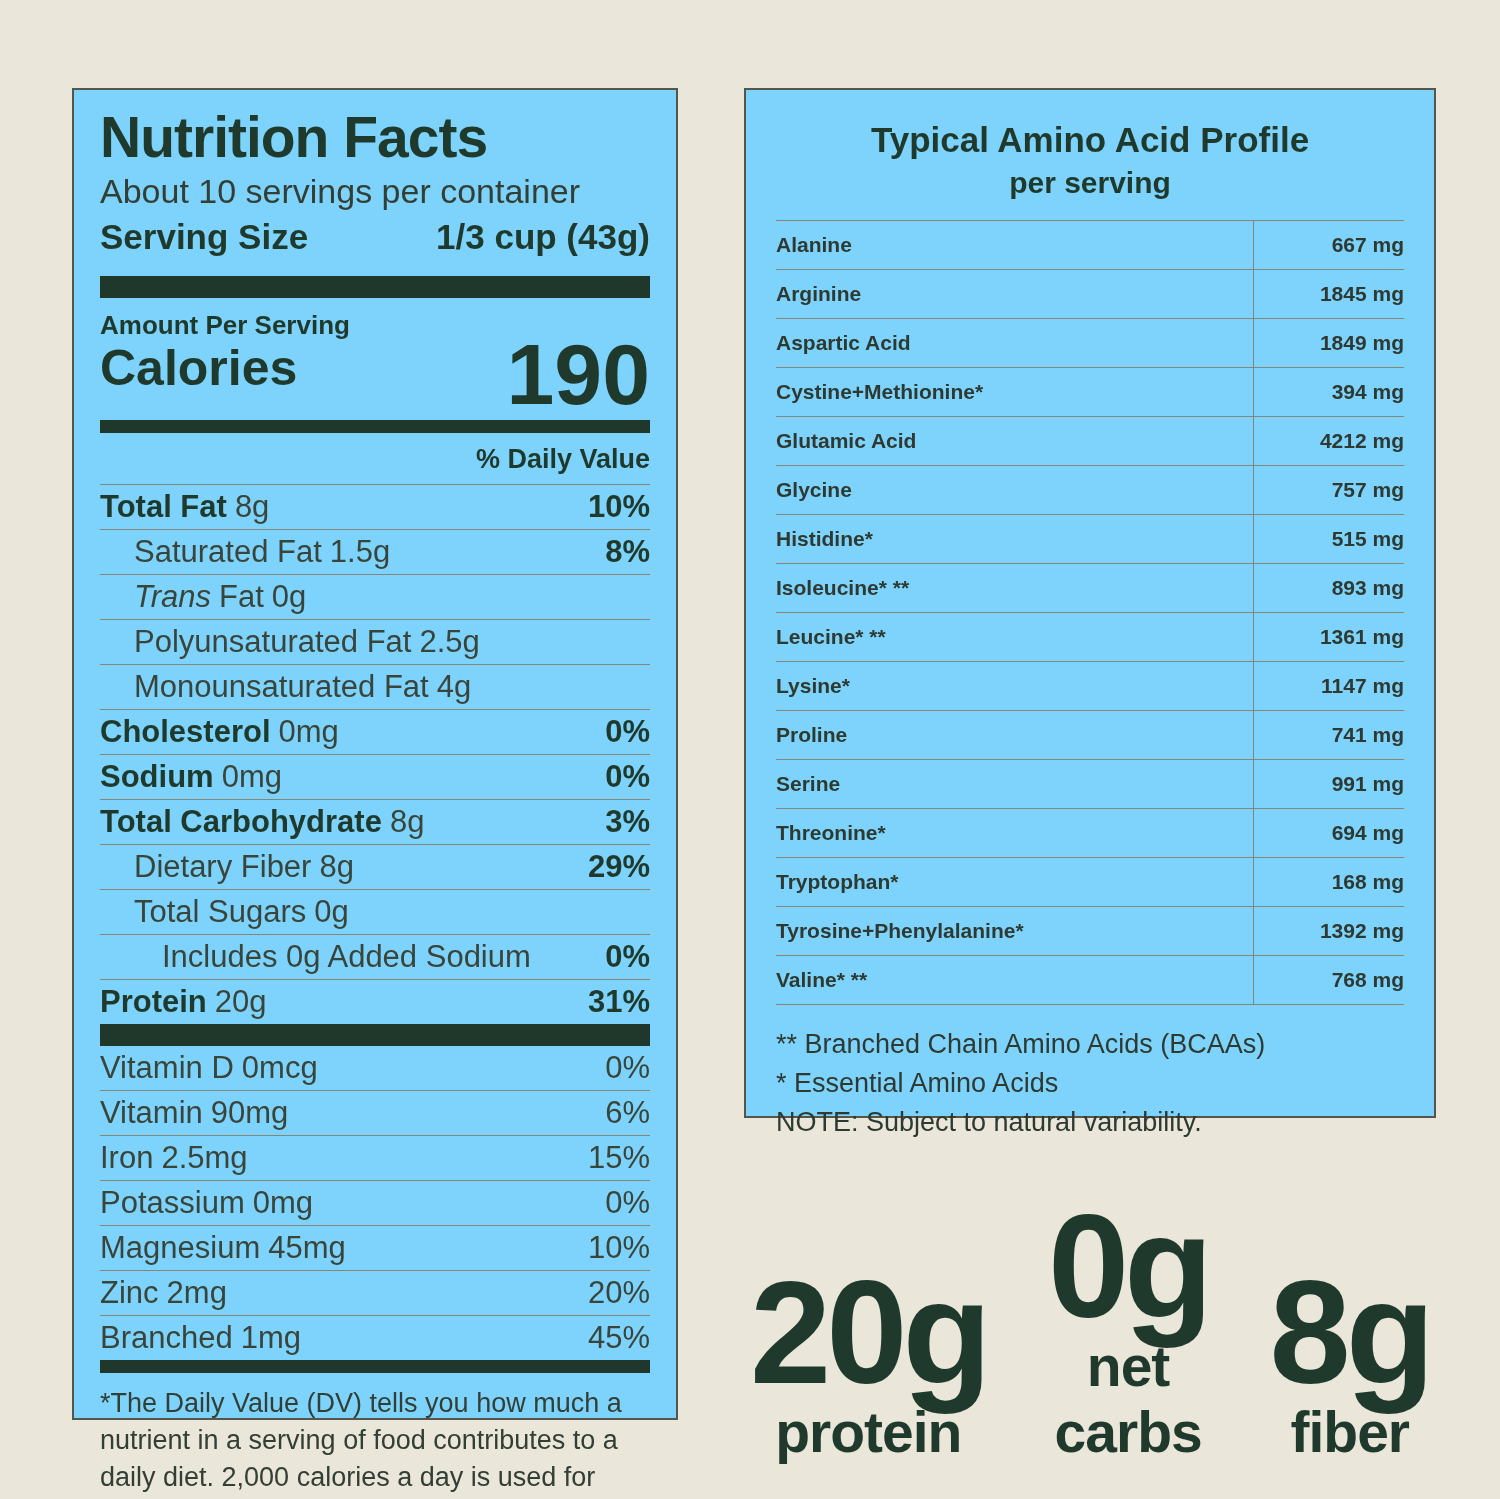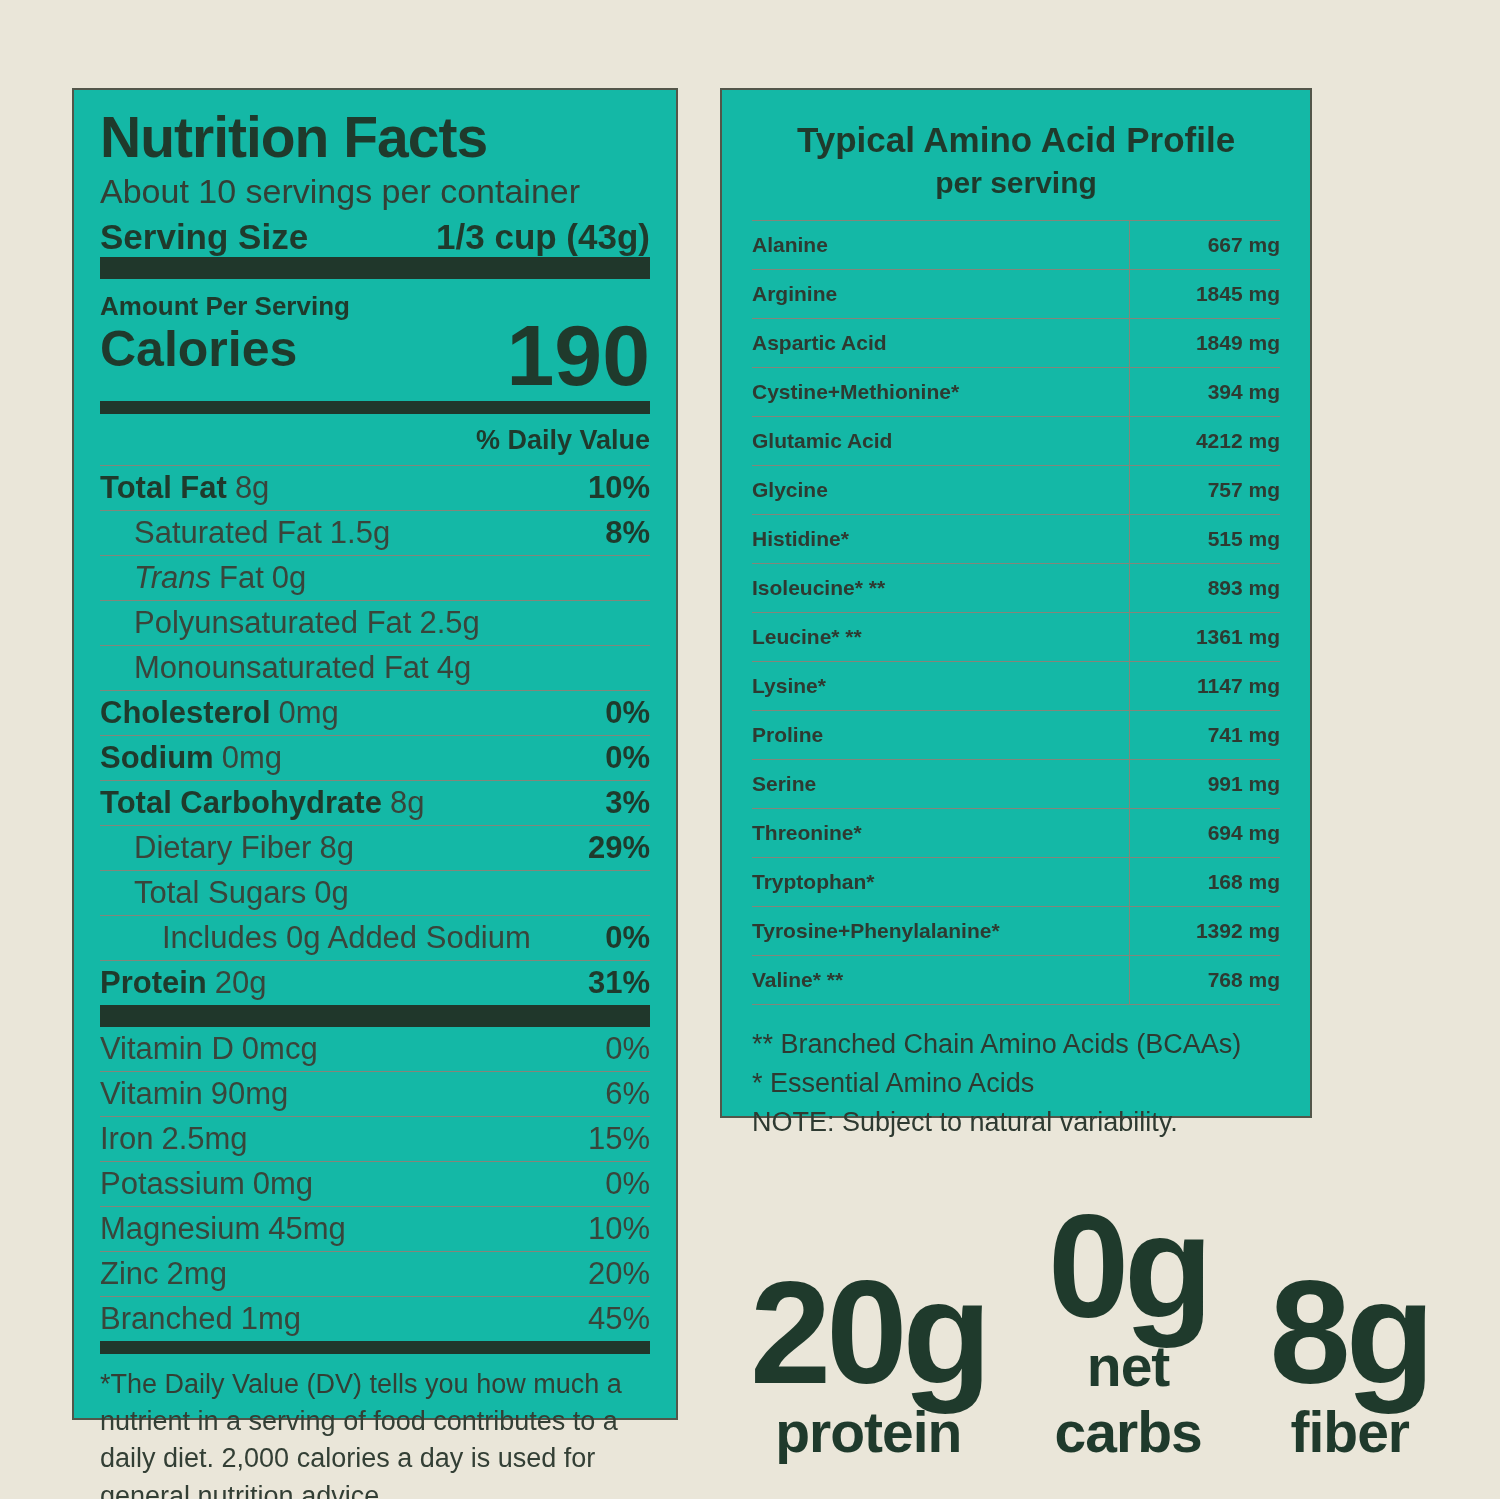--- a/index.html
+++ b/index.html
@@ -4,28 +4,28 @@
 <style>
   html,body{margin:0;padding:0;}
   body{
     width:1500px;height:1499px;position:relative;
     background:#eae6d9;
     font-family:"Liberation Sans",sans-serif;
     color:#1f3a2c;
     overflow:hidden;
   }
   .panel{
-    position:absolute;background:#14b8a6;border:2px solid #53564a;
+    position:absolute;background:#7dd3fc;border:2px solid #53564a;
     box-sizing:border-box;
   }
   
   #nutrition{left:72px;top:88px;width:606px;height:1332px;padding:18px 26px;}
   .nf-title{font-size:57px;font-weight:700;letter-spacing:-1px;line-height:1.05;}
   .nf-servings{font-size:34px;font-weight:400;color:#333f35;margin-top:4px;}
-  .nf-serving-row{display:flex;justify-content:space-between;font-size:35px;font-weight:700;margin-top:6px;padding-bottom:0;}
+  .nf-serving-row{display:flex;justify-content:space-between;font-size:35px;font-weight:700;margin-top:6px;padding-bottom:19px;}
   .bar{background:#20372b;height:22px;}
   .bar.thin{height:13px;}
   .nf-amount{font-size:26px;font-weight:700;margin-top:12px;}
   .nf-cal-row{display:flex;justify-content:space-between;align-items:flex-start;margin:0 0 12px;}
   .nf-cal-label{font-size:50px;font-weight:700;line-height:1.1;}
   .nf-cal-value{font-size:86px;font-weight:700;line-height:0.78;}
   .nf-dv-head{text-align:right;font-size:27px;font-weight:700;padding:11px 0 9px;}
   .nrow{display:flex;justify-content:space-between;align-items:center;min-height:44px;
         border-top:1px solid #83867a;font-size:31px;font-weight:400;color:#39453b;}
   .nrow .left{display:flex;align-items:baseline;}
@@ -33,21 +33,21 @@
   .nrow .dv{font-weight:700;color:#1f3a2c;}
   .nrow.i1 .left{padding-left:34px;}
   .nrow.i2 .left{padding-left:62px;}
   .pre{font-style:italic;margin-right:8px;}
   .a{margin-left:8px;}
   .pre:empty,.a:empty{display:none;}
   #micros div.nrow:first-of-type{border-top:none;}
   #micros .nrow .dv{font-weight:400;color:#39453b;}
   .nf-foot{font-size:27px;line-height:1.38;color:#333f35;margin-top:12px;}
   
-  #amino{left:720px;top:88px;width:592px;height:1030px;padding:24px 30px;}
+  #amino{left:744px;top:88px;width:692px;height:1030px;padding:24px 30px;}
   .ap-title{text-align:center;font-size:35px;font-weight:700;margin-top:6px;}
   .ap-sub{text-align:center;font-size:30px;font-weight:700;margin-top:6px;margin-bottom:20px;}
   .ap-table{border-bottom:1px solid #83867a;}
   .ap-row{display:flex;min-height:48px;border-top:1px solid #83867a;
           font-size:21px;color:#2e3a31;font-weight:bold;}
   .ap-row .name{flex:1;display:flex;align-items:center;padding-right:8px;}
   .ap-row .val{width:150px;border-left:1px solid #83867a;display:flex;
                align-items:center;justify-content:flex-end;}
   .ap-notes{margin-top:20px;font-size:27px;line-height:1.45;color:#2e3a31;}
   .ap-notes div{margin:0;}

